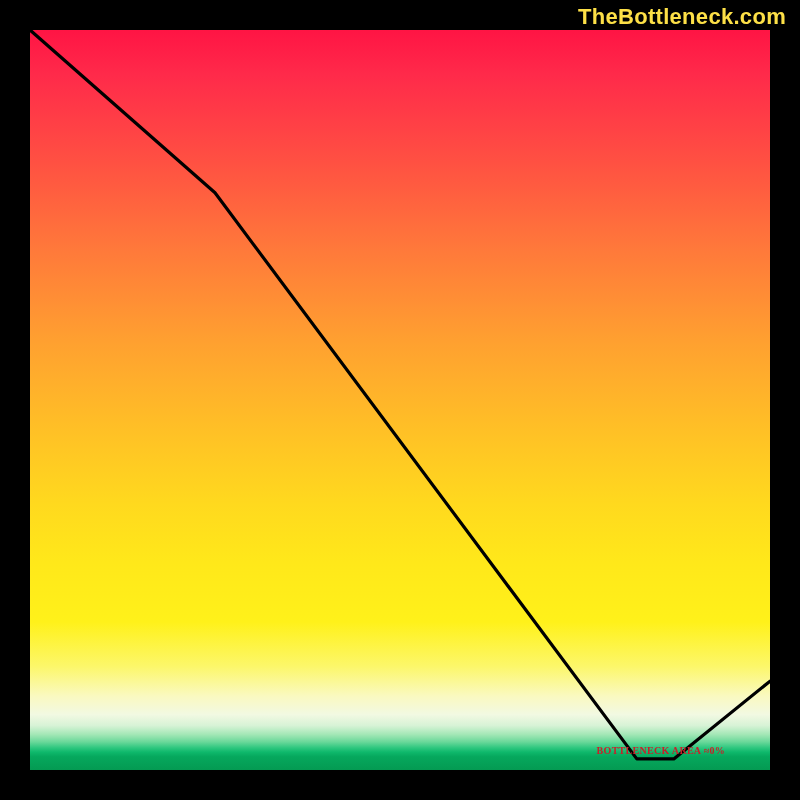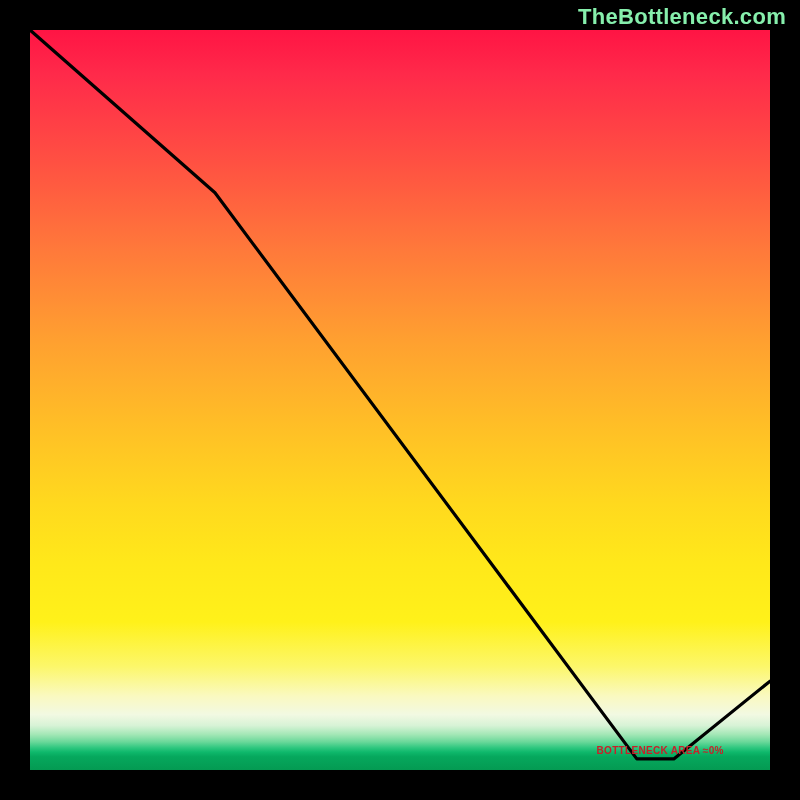--- a/index.html
+++ b/index.html
@@ -14,21 +14,21 @@
   .frame {
     position: absolute;
     left: 0; top: 0;
     width: 800px; height: 800px;
     background: #000;
   }
   .watermark {
     position: absolute;
     top: 4px;
     right: 14px;
-    color: #86efac;
+    color: #fde047;
     font-size: 22px;
     font-weight: 600;
     letter-spacing: 0.3px;
   }
   .plot-area {
     position: absolute;
     left: 30px;
     top: 30px;
     width: 740px;
     height: 740px;
@@ -47,20 +47,21 @@
       #faf9c0 90%,
       #f2f9e2 92.5%,
       #d7f3d6 94%,
       #a3e7b6 95.2%,
       #6ad89a 96.2%,
       #2ec77f 97%,
       #0eb86b 97.6%,
       #06a85d 98.2%,
       #049a52 100%
     );
+    font-family: Liberation Serif, serif;
   }
   svg.curve {
     position: absolute;
     left: 0; top: 0;
     width: 740px; height: 740px;
     overflow: visible;
   }
   .annotation {
     position: absolute;
     font-size: 10px;

